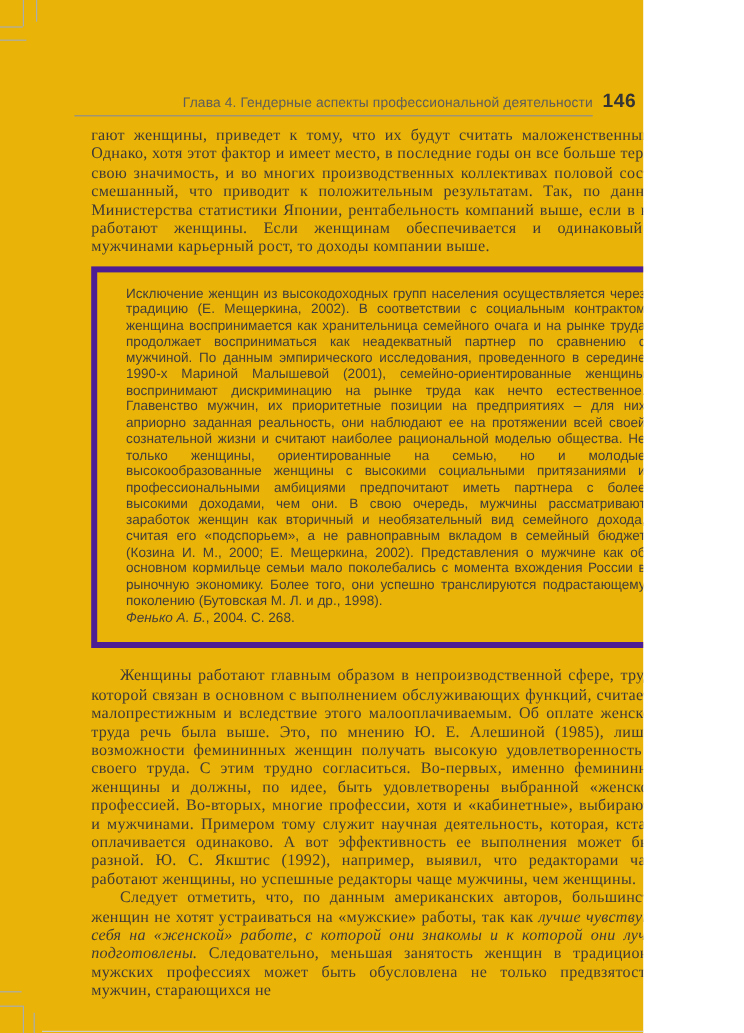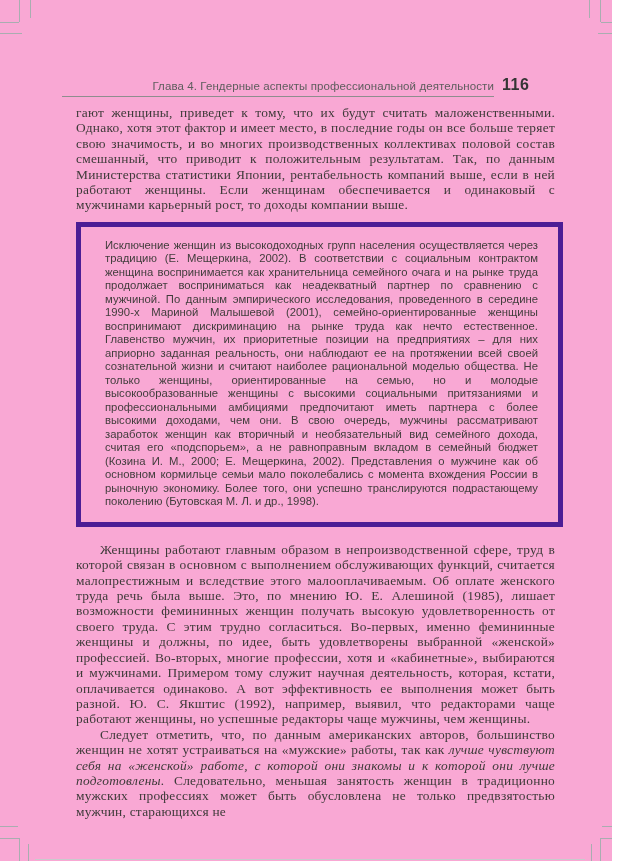--- a/index.html
+++ b/index.html
@@ -1,19 +1,19 @@
 <!DOCTYPE html>
 <html lang="ru"><head>
 <meta charset="utf-8">
 <style>
   html,body{margin:0;padding:0;background:#ffffff;}
   .sheet{
     position:relative;
-    width:612px;height:861px;
-    background:#f9a8d4;
+    width:536px;height:861px;
+    background:#eab308;
     overflow:hidden;
     font-family:"Liberation Serif", serif;
   }
   .mark{position:absolute;background:#a9adb0;}
   .edge-line{position:absolute;background:#c9cbcd;height:1px;}
 
   .running-head{
     position:absolute;left:62px;top:80px;width:432px;
     text-align:right;
     font-family:"Liberation Sans", sans-serif;
@@ -77,28 +77,29 @@
 
   <div class="mark" style="left:602px;top:826px;width:18px;height:1px;"></div>
   <div class="mark" style="left:600px;top:838px;width:1px;height:23px;"></div>
   <div class="mark" style="left:601px;top:838px;width:19px;height:1px;"></div>
   <div class="mark" style="left:591px;top:844px;width:1px;height:17px;"></div>
 
   <div class="edge-line" style="left:35px;top:859px;width:550px;"></div>
 
   <div class="running-head">Глава 4. Гендерные аспекты профессиональной деятельности</div>
   <div class="head-rule"></div>
-  <div class="folio">116</div>
+  <div class="folio">146</div>
 
   <div class="text-column">
 
     <p><span>гают женщины, приведет к тому, что их будут считать маложенственными. Однако, хотя этот фактор и имеет место, в последние годы он все больше теряет свою значимость, и во многих производственных коллективах половой состав смешанный, что приводит к положительным результатам. Так, по данным Министерства статистики Японии, рентабельность компаний выше, если в ней работают женщины. Если женщинам обеспечивается и одинаковый с мужчинами карьерный рост, то доходы компании выше.</span></p>
 
     <div class="quote-box">
       <p class="quote-body">Исключение женщин из высокодоходных групп населения осуществляется через традицию (Е. Мещеркина, 2002). В соответствии с социальным контрактом женщина воспринимается как хранительница семейного очага и на рынке труда продолжает восприниматься как неадекватный партнер по сравнению с мужчиной. По данным эмпирического исследования, проведенного в середине 1990-х Мариной Малышевой (2001), семейно-ориентированные женщины воспринимают дискриминацию на рынке труда как нечто естественное. Главенство мужчин, их приоритетные позиции на предприятиях – для них априорно заданная реальность, они наблюдают ее на протяжении всей своей сознательной жизни и считают наиболее рациональной моделью общества. Не только женщины, ориентированные на семью, но и молодые высокообразованные женщины с высокими социальными притязаниями и профессиональными амбициями предпочитают иметь партнера с более высокими доходами, чем они. В свою очередь, мужчины рассматривают заработок женщин как вторичный и необязательный вид семейного дохода, считая его «подспорьем», а не равноправным вкладом в семейный бюджет (Козина И. М., 2000; Е. Мещеркина, 2002). Представления о мужчине как об основном кормильце семьи мало поколебались с момента вхождения России в рыночную экономику. Более того, они успешно транслируются подрастающему поколению (Бутовская М. Л. и др., 1998).</p>
+      <p class="quote-citation"><span class="cit-author">Фенько А. Б.</span><span>, 2004. С. 268.</span></p>
     </div>
 
     <p class="indent"><span>Женщины работают главным образом в непроизводственной сфере, труд в которой связан в основном с выполнением обслуживающих функций, считается малопрестижным и вследствие этого малооплачиваемым. Об оплате женского труда речь была выше. Это, по мнению Ю. Е. Алешиной (1985), лишает возможности фемининных женщин получать высокую удовлетворенность от своего труда. С этим трудно согласиться. Во-первых, именно фемининные женщины и должны, по идее, быть удовлетворены выбранной «женской» профессией. Во-вторых, многие профессии, хотя и «кабинетные», выбираются и мужчинами. Примером тому служит научная деятельность, которая, кстати, оплачивается одинаково. А вот эффективность ее выполнения может быть разной. Ю. С. Якштис (1992), например, выявил, что редакторами чаще работают женщины, но успешные редакторы чаще мужчины, чем женщины.</span></p>
 
     <p class="indent"><span>Следует отметить, что, по данным американских авторов, большинство женщин не хотят устраиваться на «мужские» работы, так как </span><em>лучше чувствуют себя на «женской» работе, с которой они знакомы и к которой они лучше подготовлены.</em><span> Следовательно, меньшая занятость женщин в традиционно мужских профессиях может быть обусловлена не только предвзятостью мужчин, старающихся не</span></p>
 
   </div>
 </div>
 
 </body></html>

